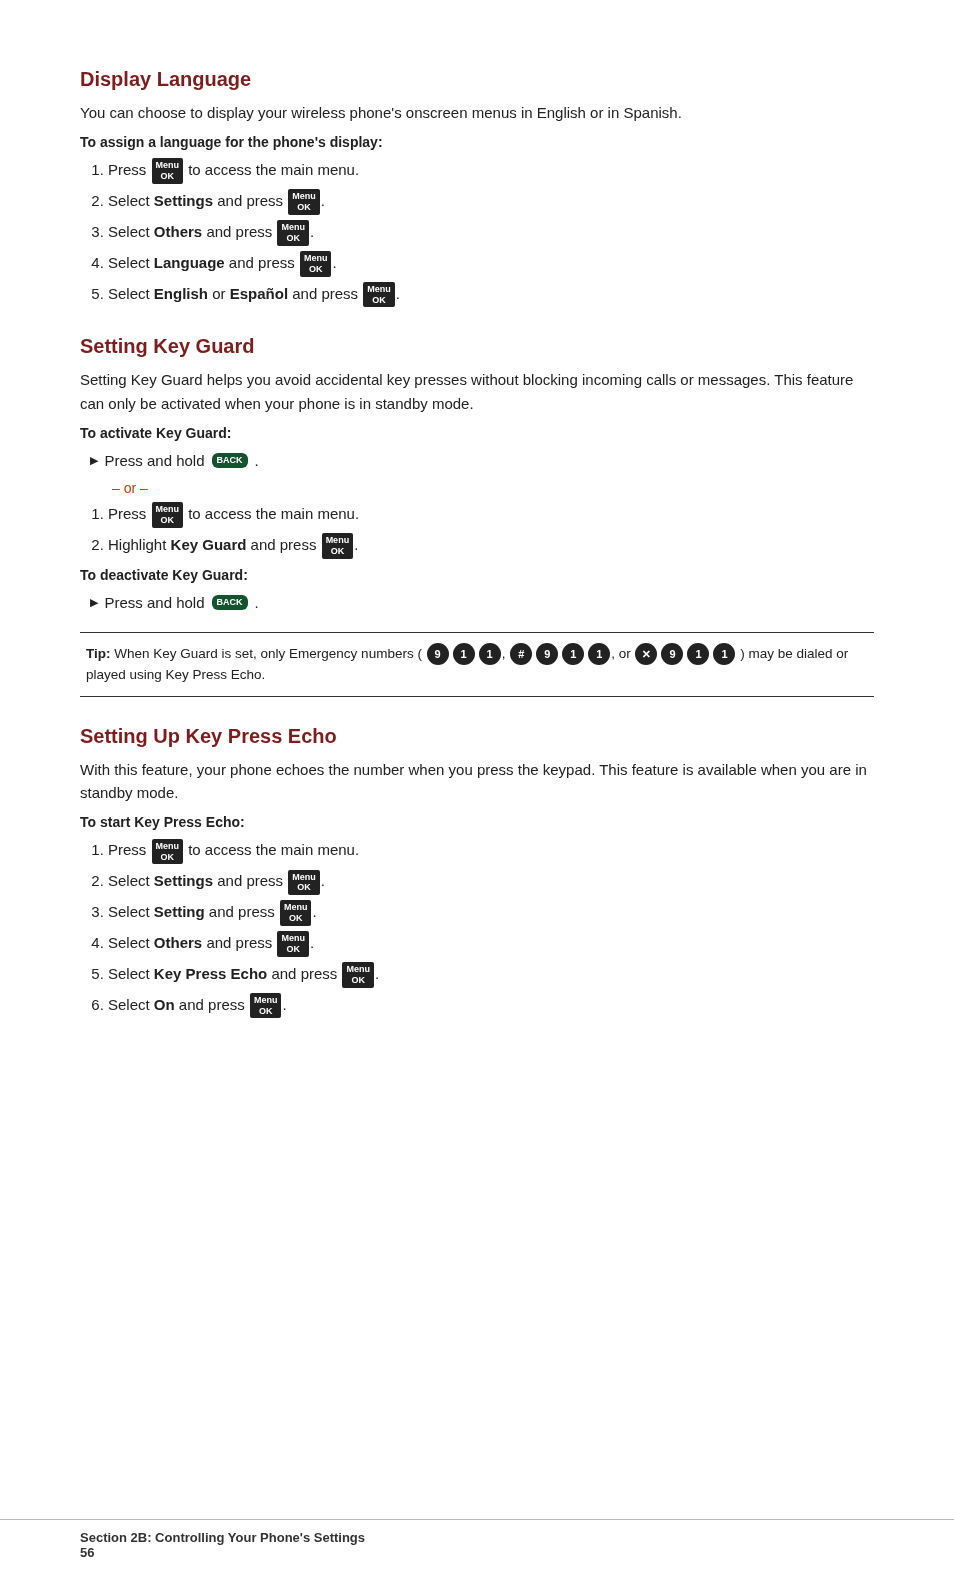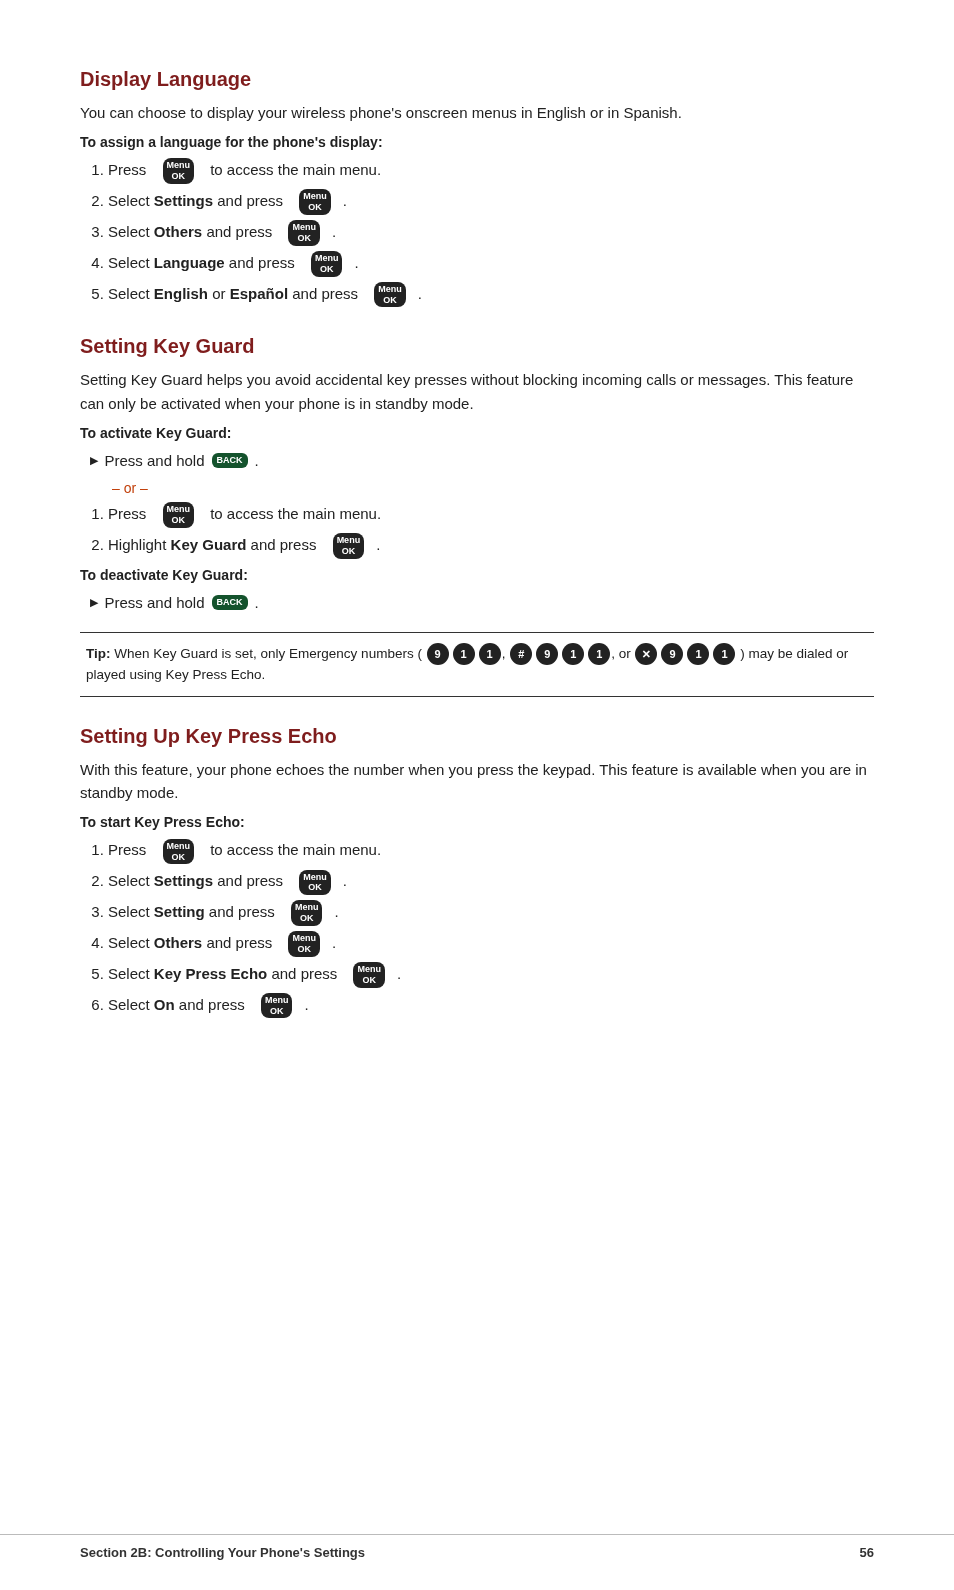--- a/index.html
+++ b/index.html
@@ -99,26 +99,26 @@
       height: 22px;
       vertical-align: middle;
       margin: 0 1px;
       font-family: Arial, sans-serif;
     }
 
     .key-menu {
       display: inline-block;
       background: #222;
       color: #fff;
-      border-radius: 8px;
+      border-radius: 2px;
       font-size: 9px;
       font-weight: bold;
       padding: 2px 4px;
       vertical-align: middle;
-      margin: 0 12px;
+      margin: 0 1px;
       line-height: 1.2;
       text-align: center;
       min-width: 22px;
     }
 
     .key-back {
       display: inline-block;
       background: #14532d;
       color: #fff;
       border-radius: 6px;
@@ -137,20 +137,21 @@
       right: 0;
       width: 954px;
       display: flex;
       justify-content: space-between;
       padding: 0 80px;
       font-size: 13px;
       font-weight: bold;
       color: #333;
       border-top: 1px solid #bbb;
       padding-top: 10px;
+      flex-direction: column;
     }
 
     .key-group {
       display: inline-flex;
       align-items: center;
       gap: 2px;
       vertical-align: middle;
     }
 
   </style>

